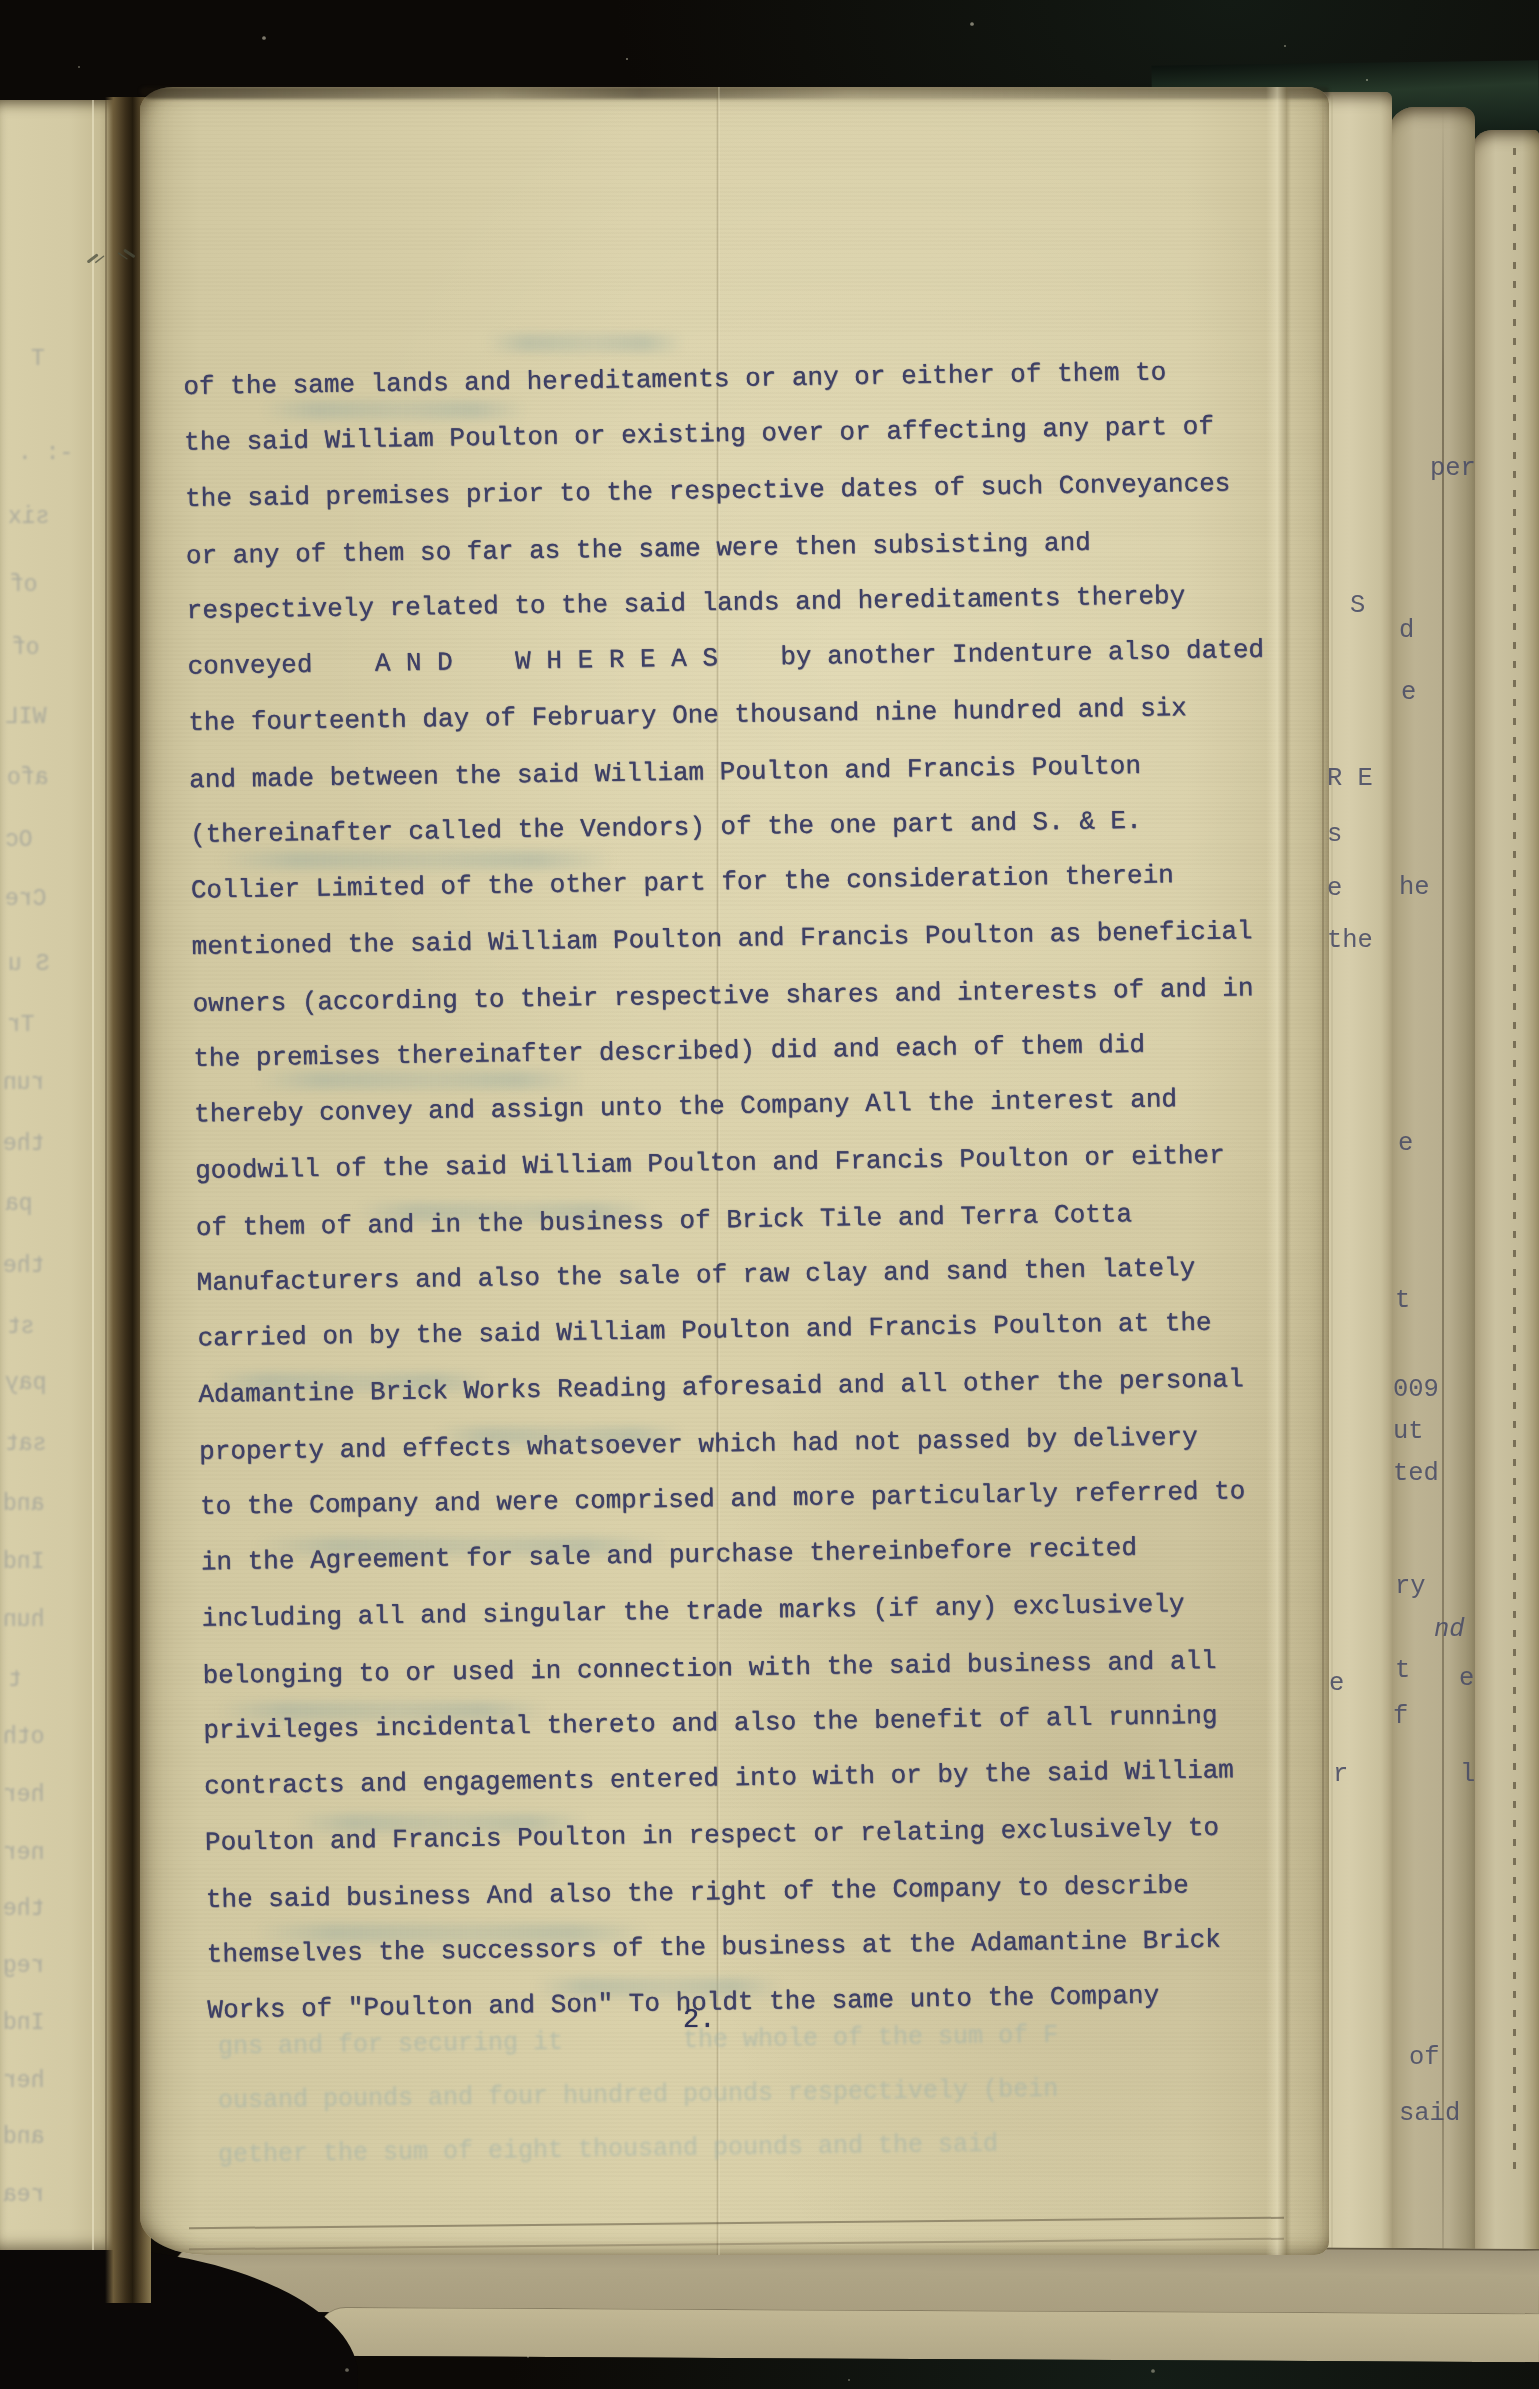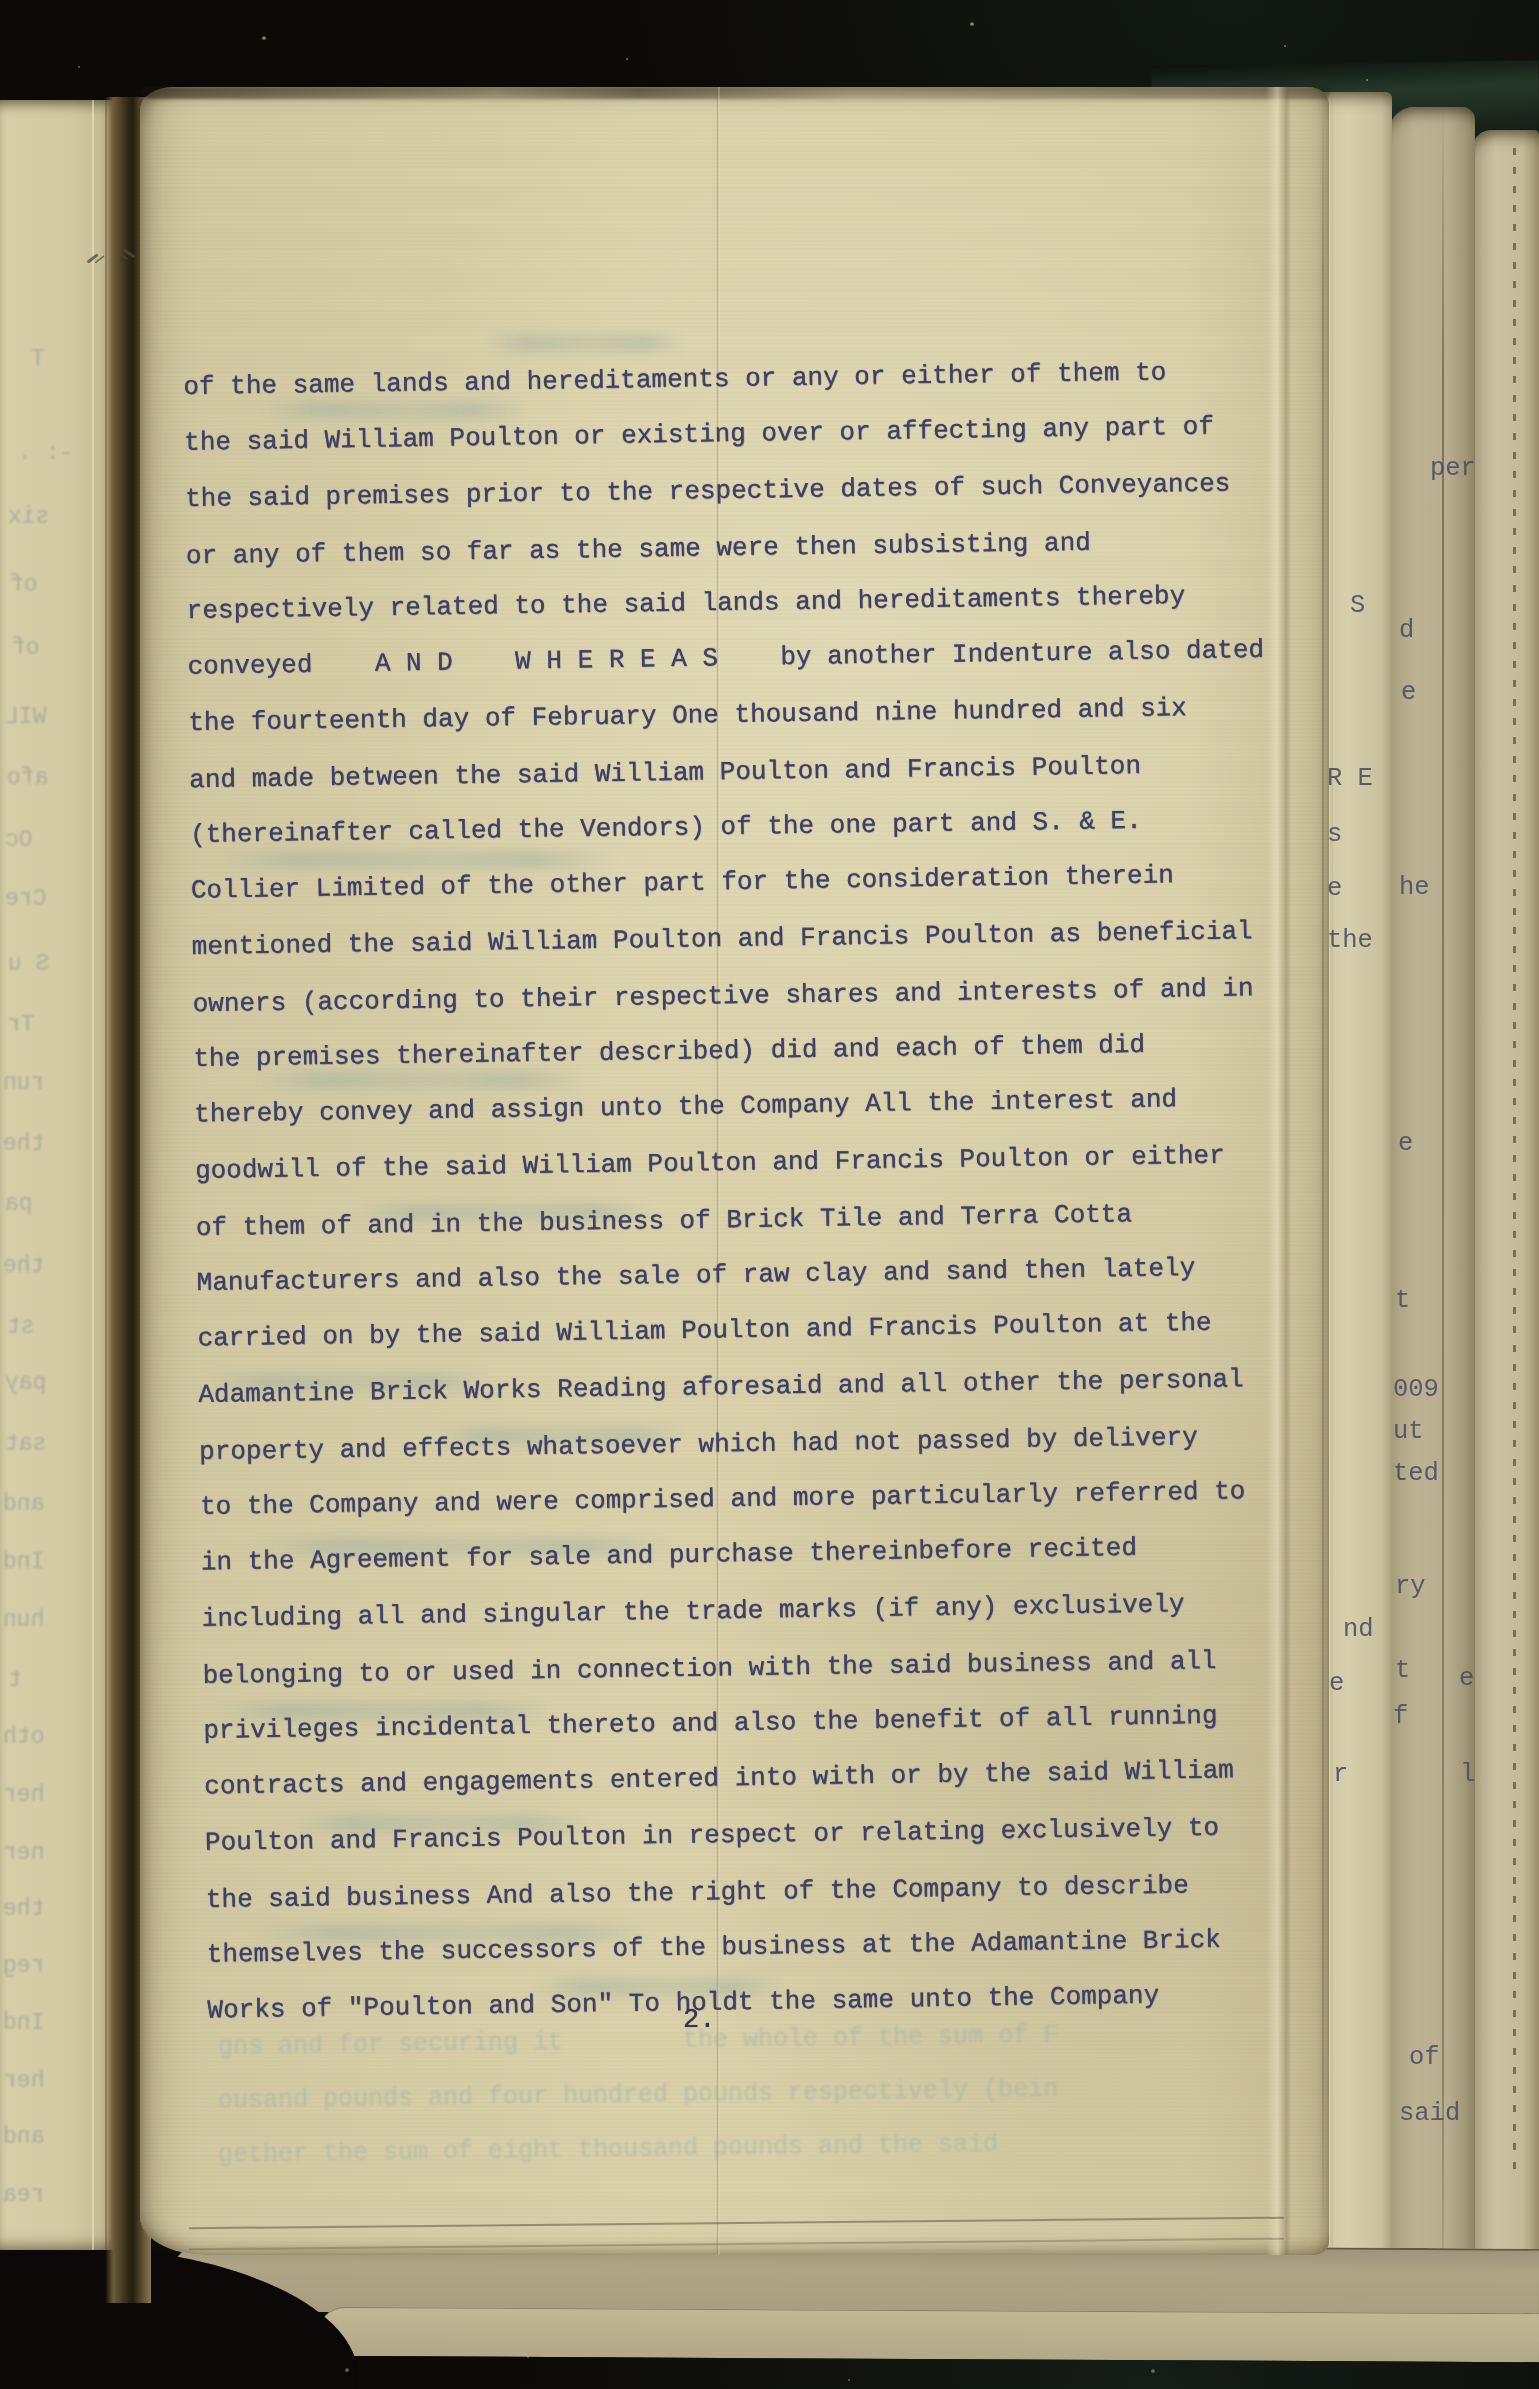--- a/index.html
+++ b/index.html
@@ -206,21 +206,21 @@
     <span class="rfrag" data-name="edge-text-fragment" style="left: 1399px; top: 833px; margin-top: 40px;">he</span>
     <span class="rfrag" data-name="edge-text-fragment" style="left: 1327px; top: 820px;">s</span>
     <span class="rfrag" data-name="edge-text-fragment" style="left: 1327px; top: 874px;">e</span>
     <span class="rfrag" data-name="edge-text-fragment" style="left: 1327px; top: 926px;">the</span>
     <span class="rfrag" data-name="edge-text-fragment" style="left: 1398px; top: 1129px;">e</span>
     <span class="rfrag" data-name="edge-text-fragment" style="left: 1395px; top: 1286px;">t</span>
     <span class="rfrag" data-name="edge-text-fragment" style="left: 1393px; top: 1375px;">009</span>
     <span class="rfrag" data-name="edge-text-fragment" style="left: 1393px; top: 1417px;">ut</span>
     <span class="rfrag" data-name="edge-text-fragment" style="left: 1393px; top: 1459px;">ted</span>
     <span class="rfrag" data-name="edge-text-fragment" style="left: 1395px; top: 1572px;">ry</span>
-    <span class="rfrag" data-name="edge-text-fragment" style="left: 1343px; top: 1615px;">nd</span>
+    <span class="rfrag" data-name="edge-text-fragment" style="left: 1434px; top: 1615px; font-style: italic;">nd</span>
     <span class="rfrag" data-name="edge-text-fragment" style="left: 1395px; top: 1656px;">t</span>
     <span class="rfrag" data-name="edge-text-fragment" style="left: 1459px; top: 1664px;">e</span>
     <span class="rfrag" data-name="edge-text-fragment" style="left: 1393px; top: 1702px;">f</span>
     <span class="rfrag" data-name="edge-text-fragment" style="left: 1329px; top: 1669px;">e</span>
     <span class="rfrag" data-name="edge-text-fragment" style="left: 1333px; top: 1760px;">r</span>
     <span class="rfrag" data-name="edge-text-fragment" style="left: 1460px; top: 1760px;">l</span>
     <span class="rfrag" data-name="edge-text-fragment" style="left: 1409px; top: 2043px;">of</span>
     <span class="rfrag" data-name="edge-text-fragment" style="left: 1399px; top: 2099px;">said</span>
     <span class="lfrag" data-name="edge-text-fragment" style="left: 31px; top: 346px;">T</span>
     <span class="lfrag" data-name="edge-text-fragment" style="left: 18px; top: 440px;">-: .</span>

